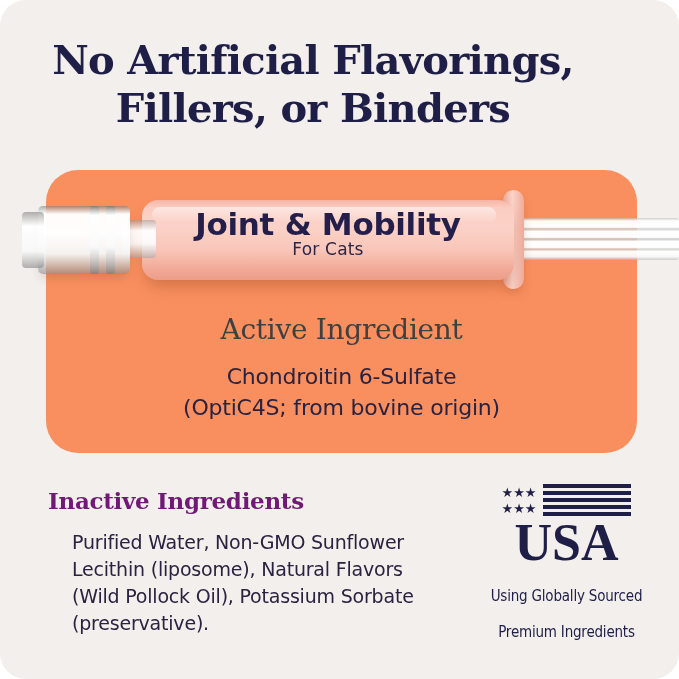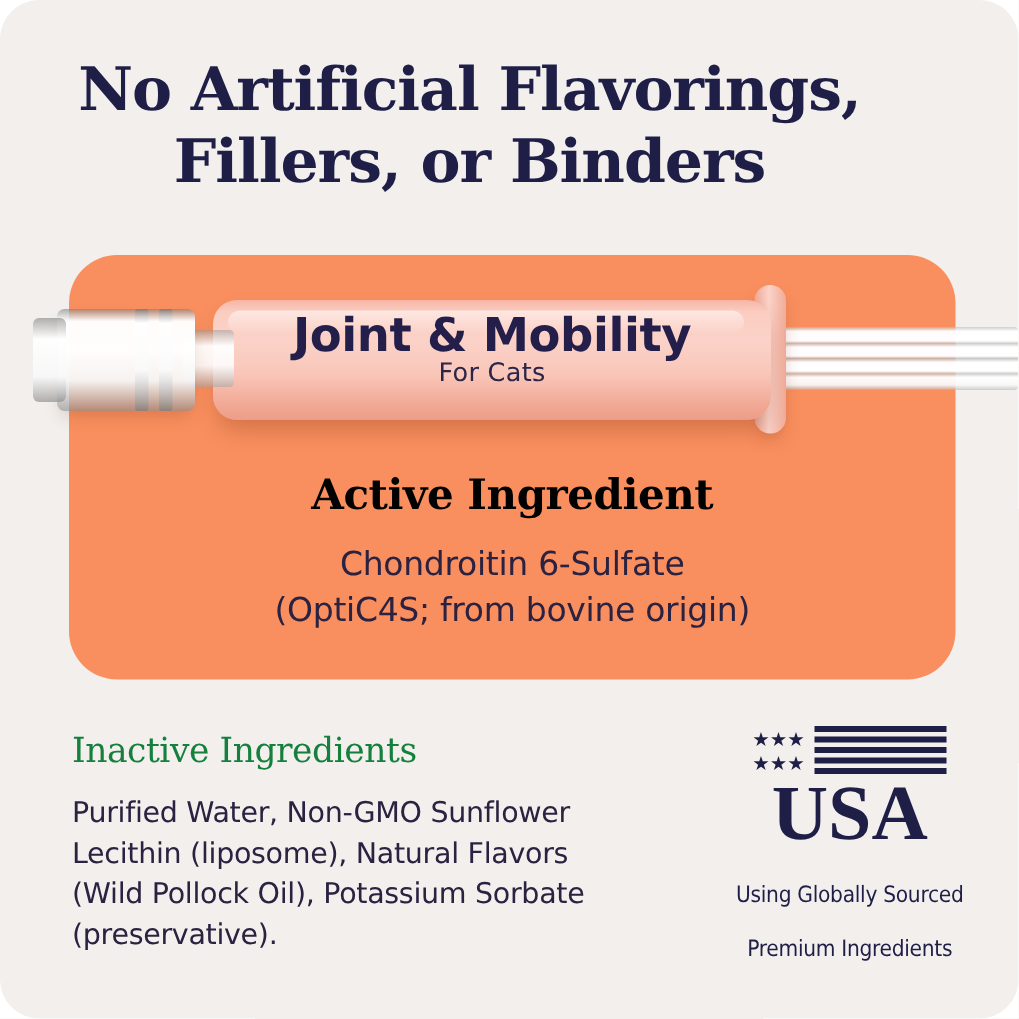--- a/index.html
+++ b/index.html
@@ -52,23 +52,23 @@
 
   
   .active-block {
     position: absolute;
     left: 46px;
     top: 313px;
     width: 591px;
     text-align: center;
   }
   .active-title {
-    color: #000000;
+    color: #404040;
     font-family: "DejaVu Serif", "Liberation Serif", serif;
-    font-weight: bold;
+    font-weight: normal;
     font-size: 28px;
     line-height: 34px;
     letter-spacing: -0.3px;
   }
   .active-lines {
     margin-top: 14px;
     color: #2a2240;
     font-family: "DejaVu Sans", "Liberation Sans", sans-serif;
     font-size: 22px;
     line-height: 31px;
@@ -222,36 +222,36 @@
   }
 
   
   .inactive-block {
     position: absolute;
     left: 48px;
     top: 487px;
     width: 400px;
   }
   .inactive-title {
-    color: #15803d;
+    color: #701a75;
     font-family: "DejaVu Serif", "Liberation Serif", serif;
-    font-weight: normal;
+    font-weight: bold;
     font-size: 23px;
     line-height: 28px;
     letter-spacing: -0.3px;
   }
   .inactive-body {
     margin-top: 14px;
     color: #2a2240;
     font-family: "DejaVu Sans", "Liberation Sans", sans-serif;
     font-size: 19px;
     line-height: 27px;
     letter-spacing: -0.2px;
   }
-  .inactive-body span { display: block; }
+  .inactive-body span { display: block; margin-left: 24px; }
 
   
   .usa-badge {
     position: absolute;
     left: 489px;
     top: 484px;
     width: 155px;
     text-align: center;
     color: #1f1e47;
   }

